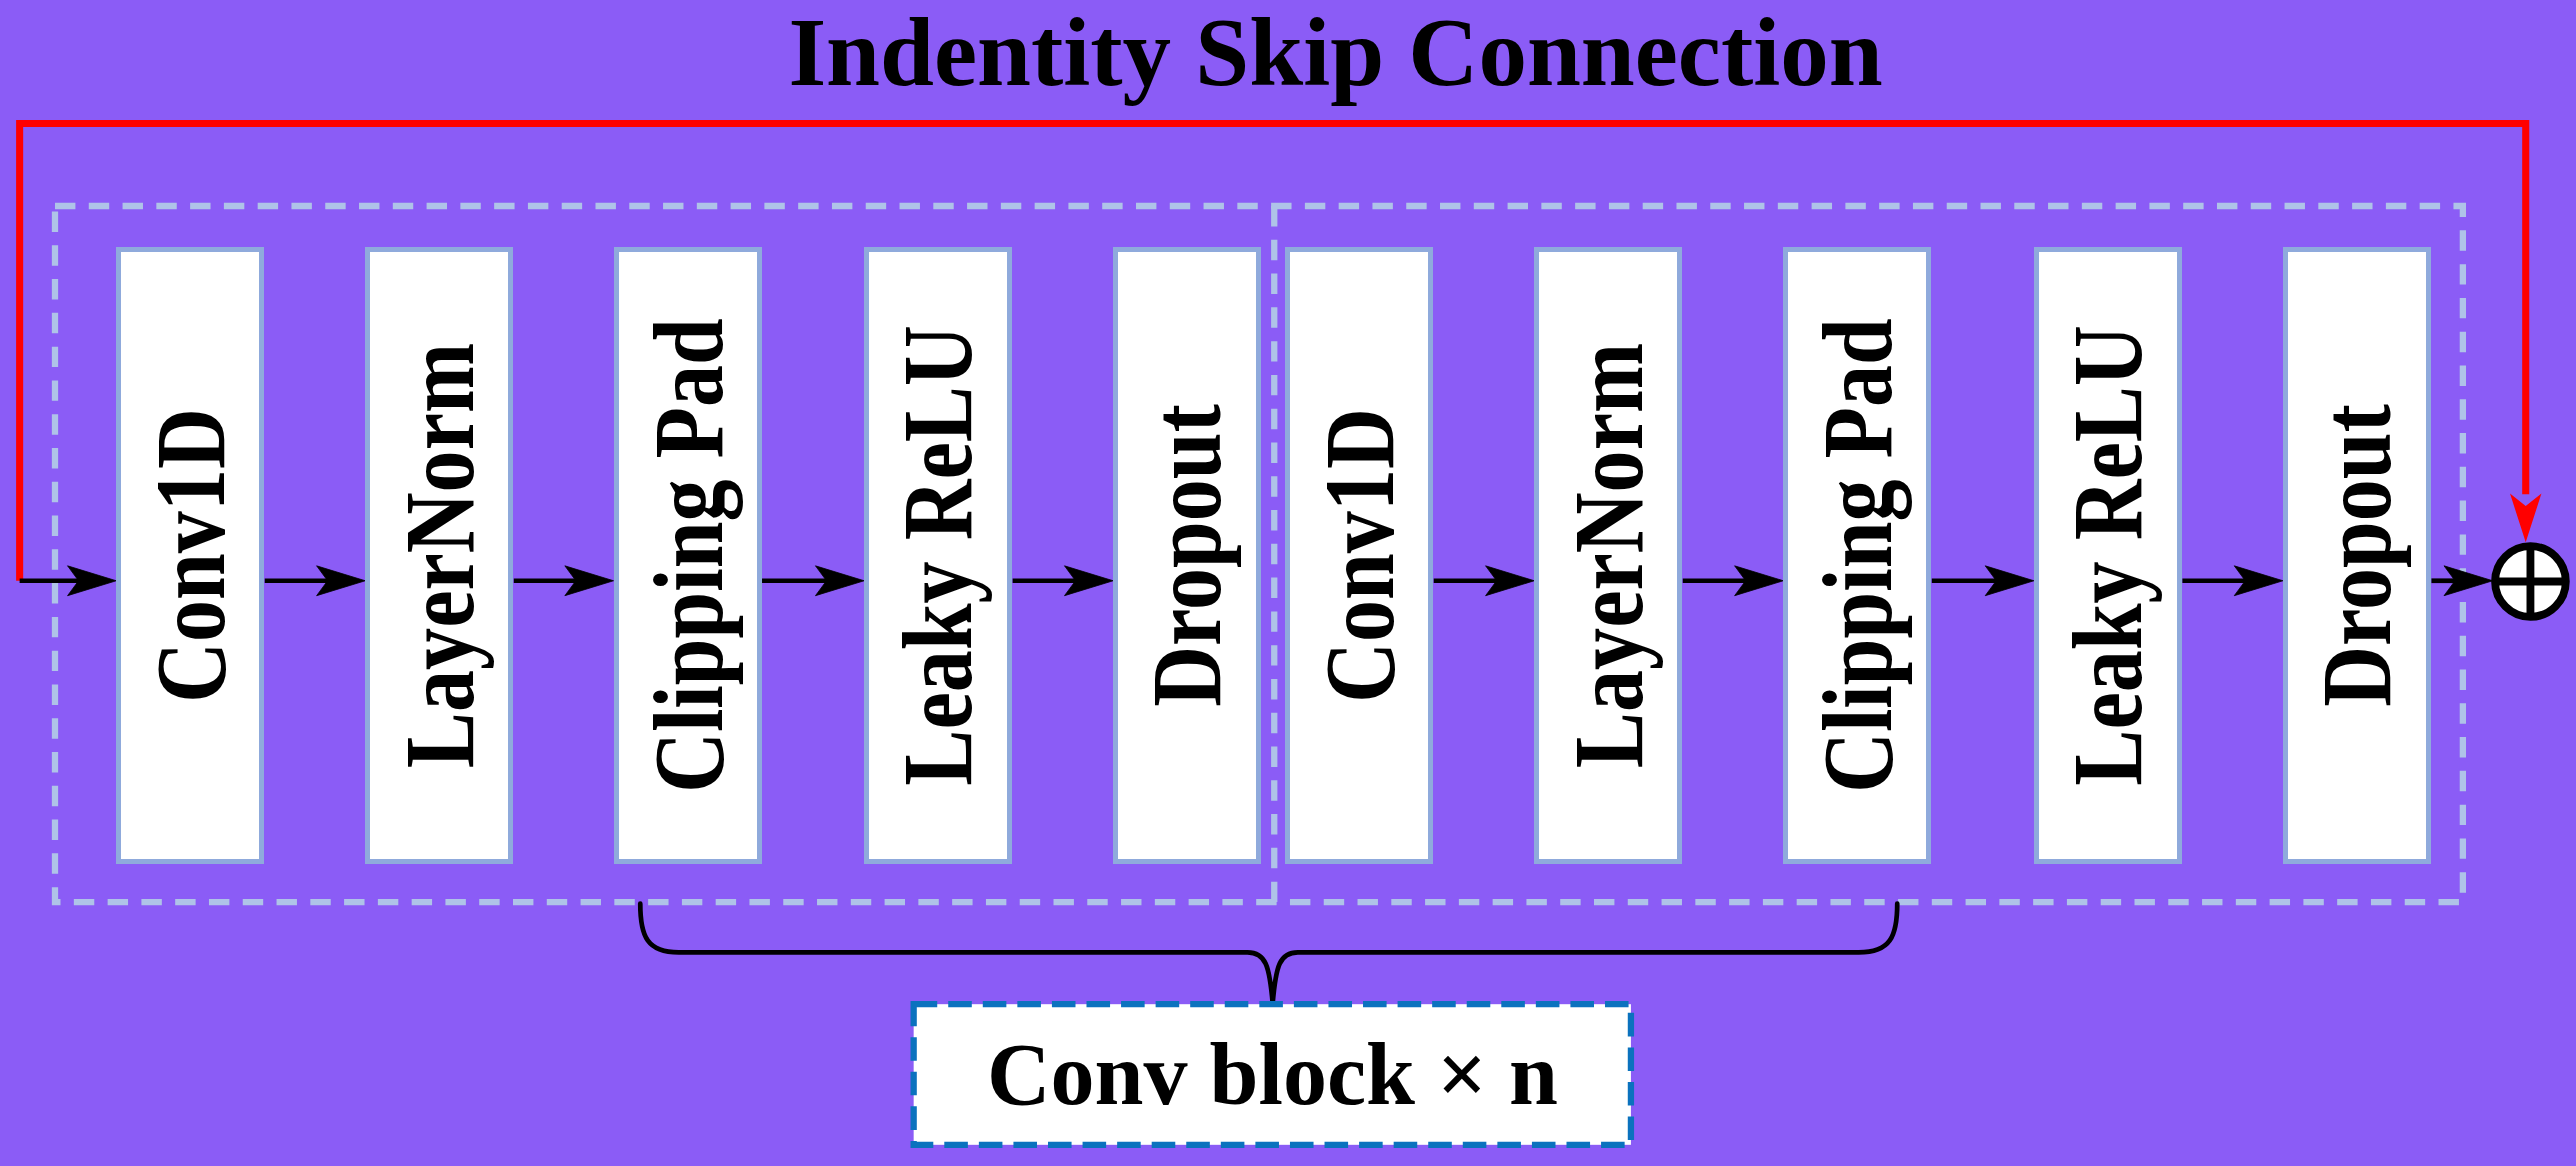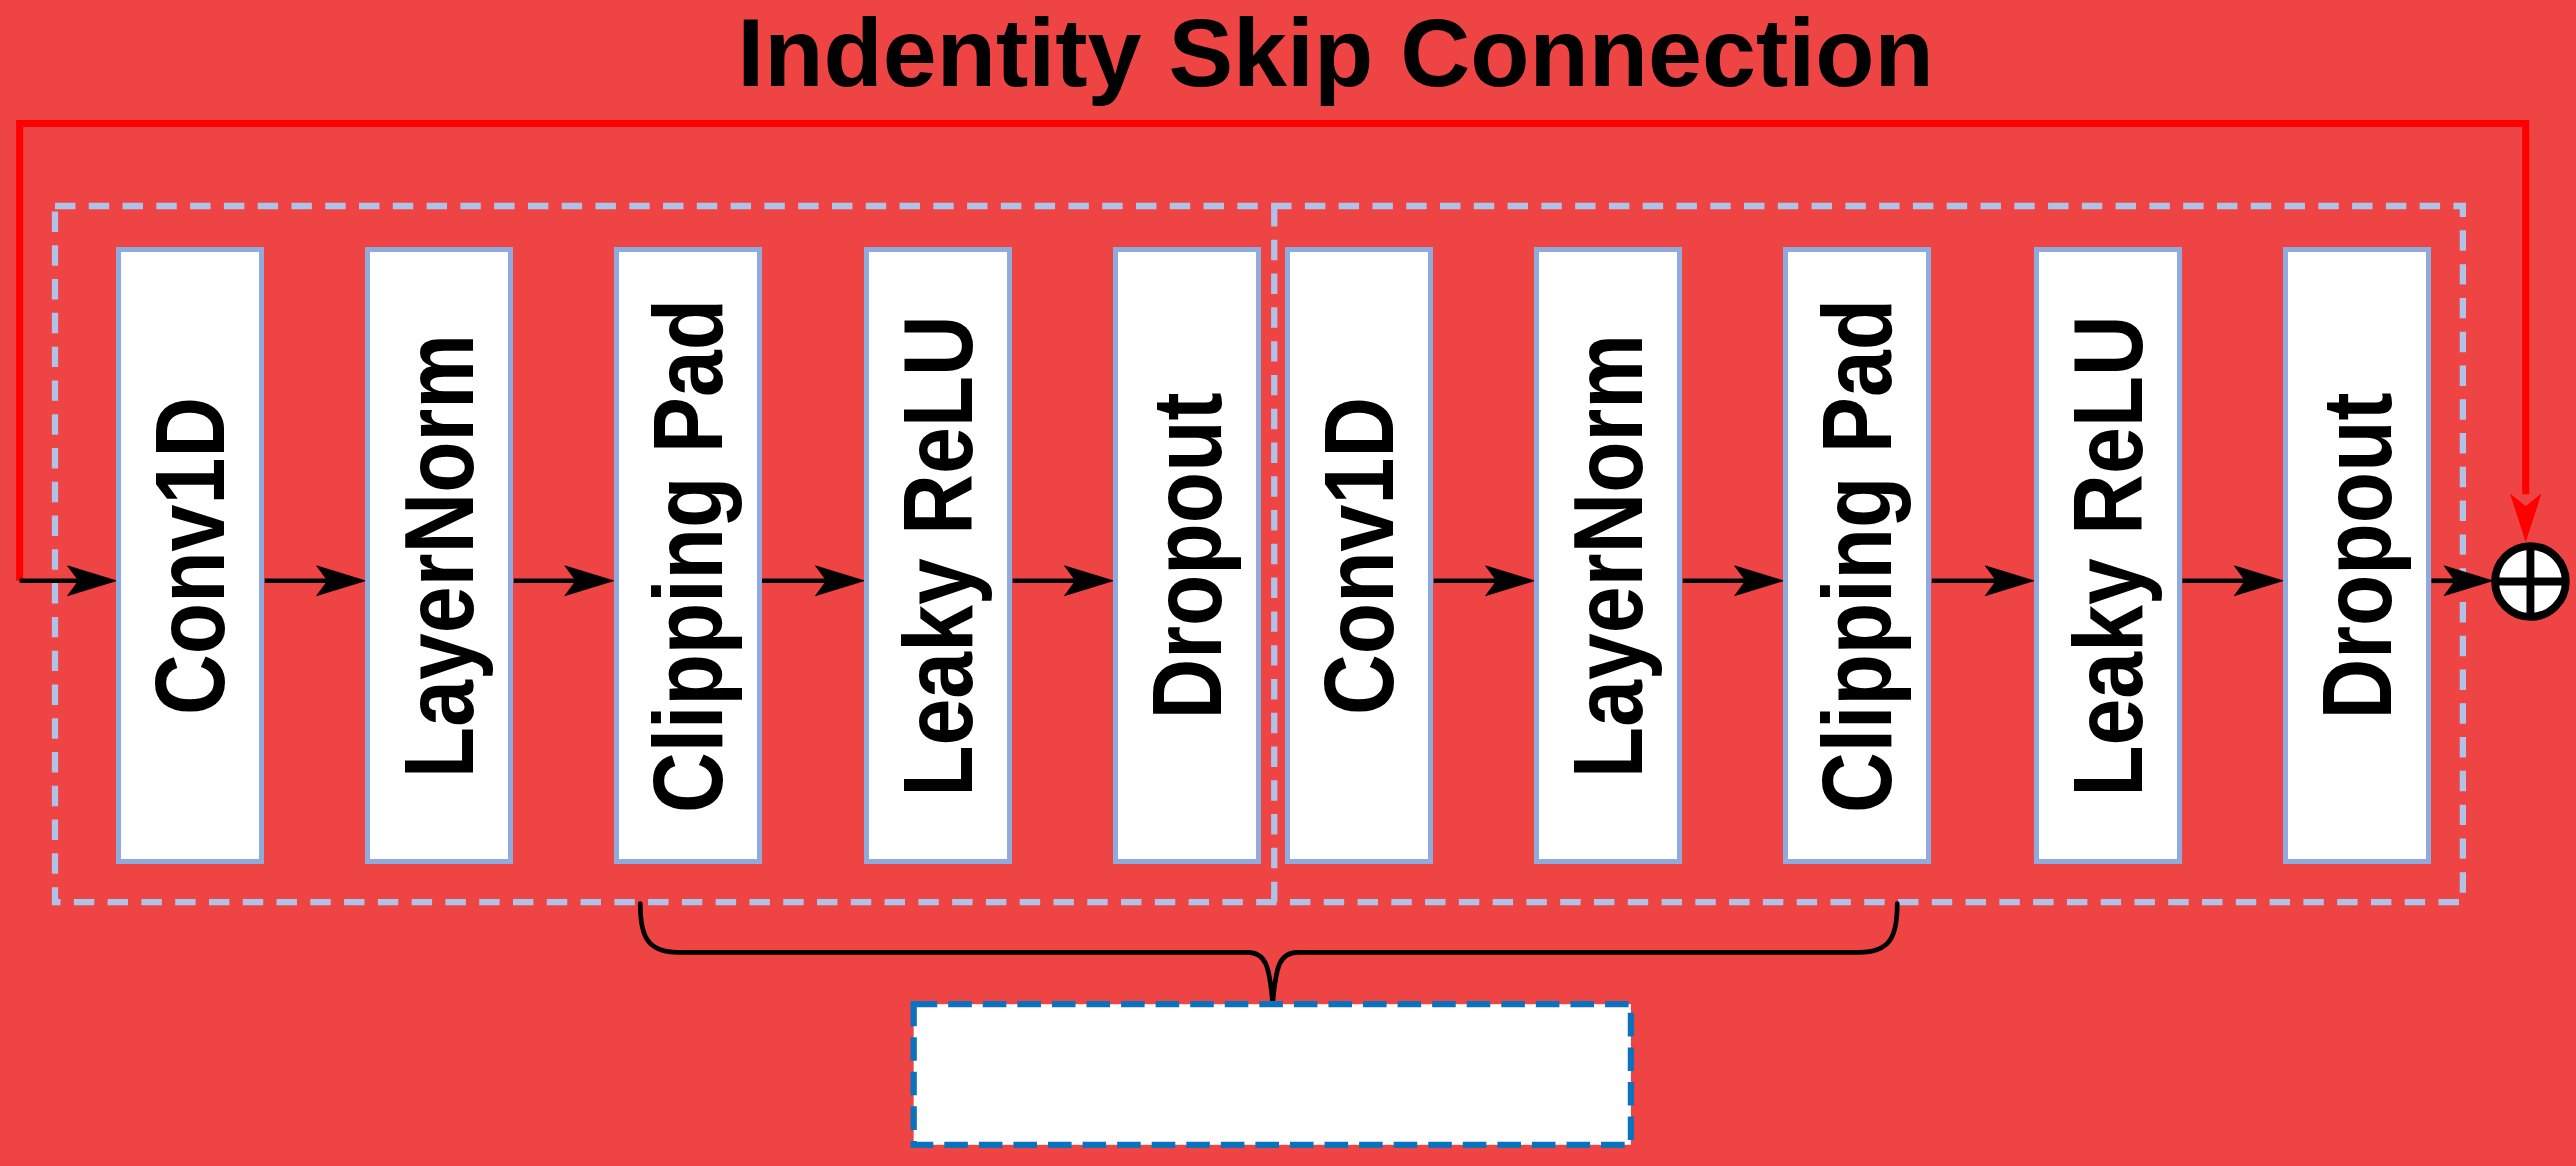--- a/index.html
+++ b/index.html
@@ -1,21 +1,21 @@
 <!DOCTYPE html>
 <html style="font-size:12.6px"><head>
 <meta charset="utf-8">
 <style>
   html, body { margin: 0; padding: 0; background: #ffffff; }
   .canvas {
     position: relative;
     width: 2576px;
     height: 1167px;
-    background: #ef4444;
-    font-family: Liberation Sans, sans-serif;
+    background: #8b5cf6;
+    font-family: Liberation Serif, serif;
     overflow: hidden;
   }
   svg.art {
     position: absolute;
     left: 0; top: 0;
     width: 2576px; height: 1167px;
   }
   .title {
     position: absolute;
     left: 729px;
@@ -164,15 +164,16 @@
   <div class="layer-box" style="left:1783px">
     <span class="rot">Clipping Pad</span>
   </div>
   <div class="layer-box" style="left:2034px">
     <span class="rot">Leaky ReLU</span>
   </div>
   <div class="layer-box" style="left:2283px">
     <span class="rot">Dropout</span>
   </div>
 
+  <div class="annotation-label">Conv block × n</div>
 
 </div>
 
 
 </body></html>

